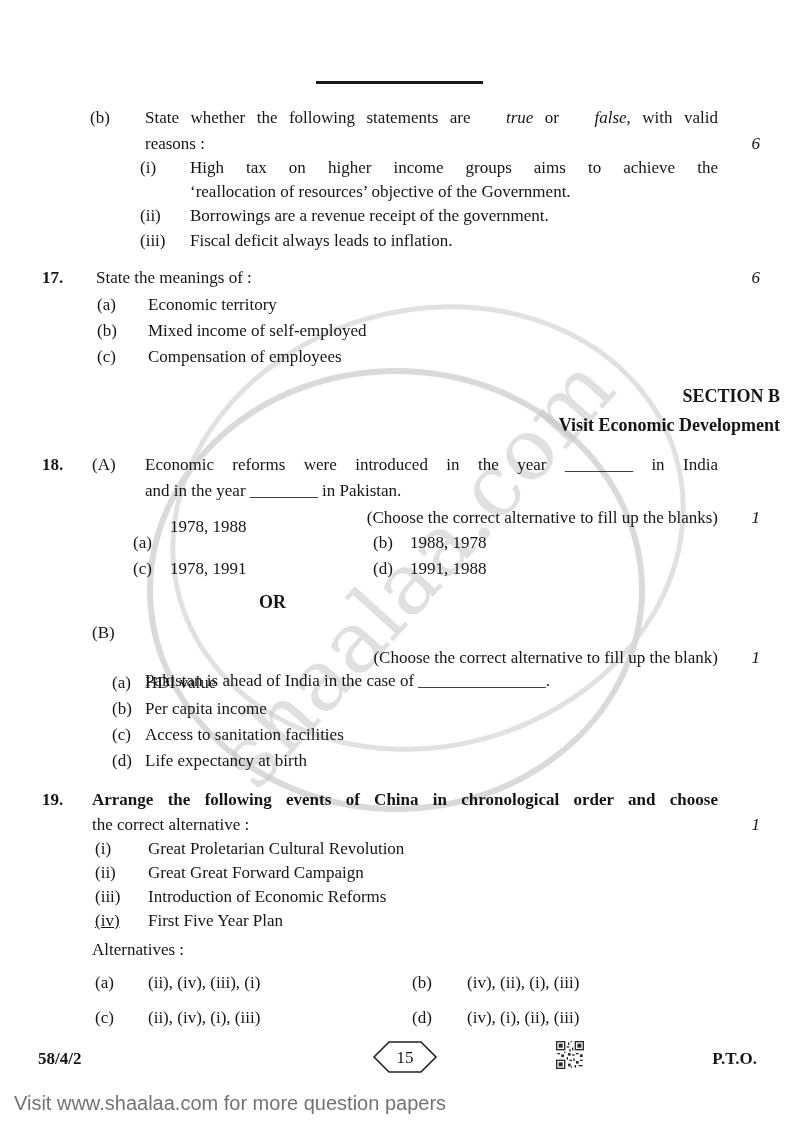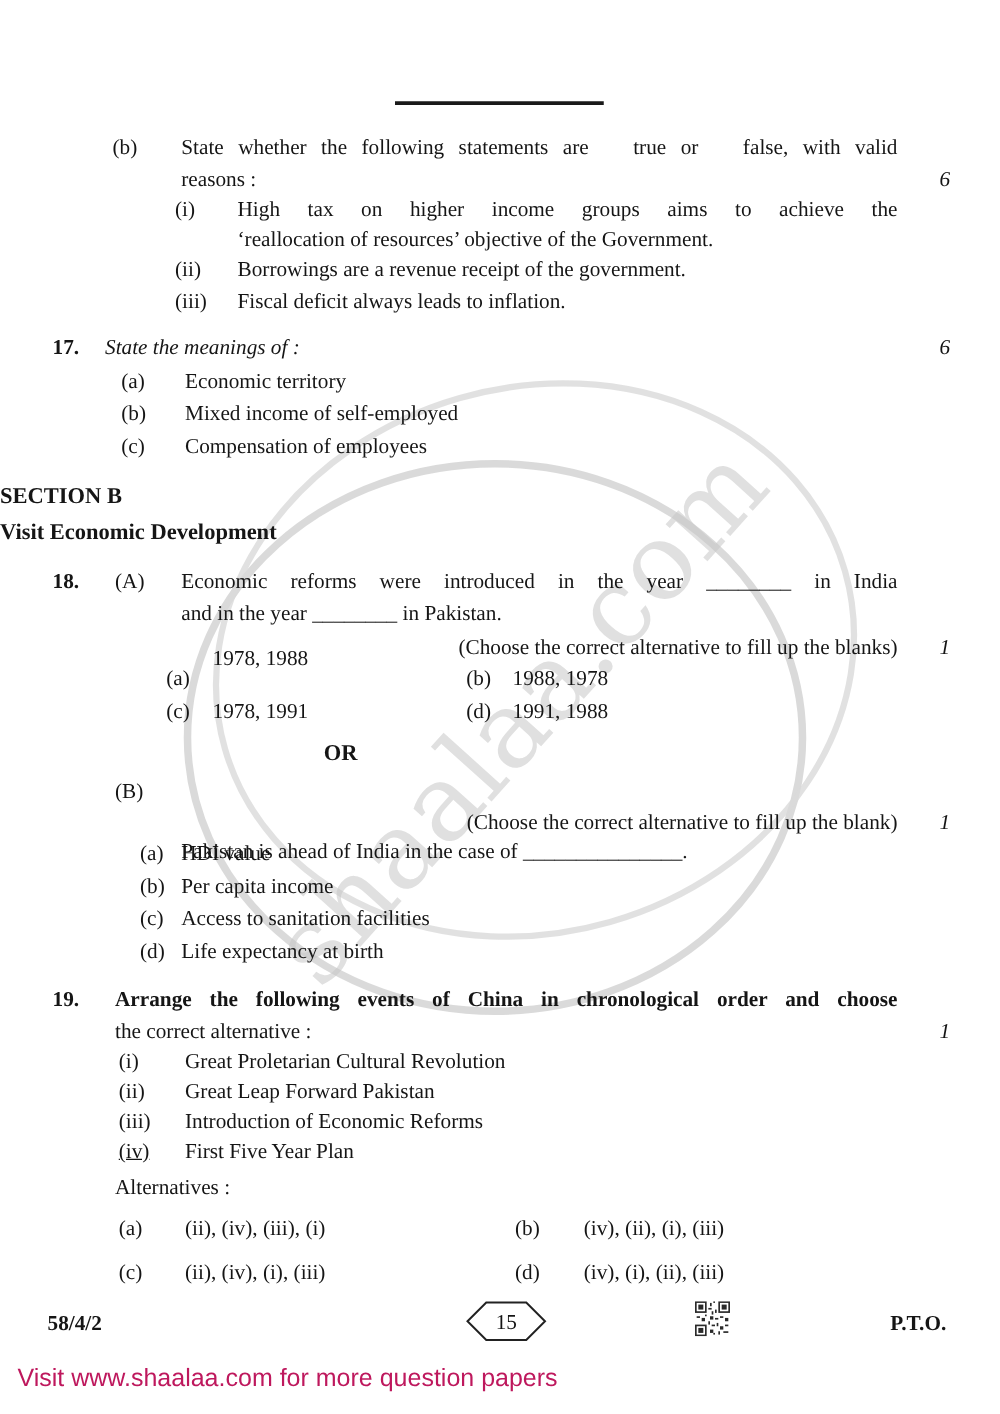--- a/index.html
+++ b/index.html
@@ -3,24 +3,24 @@
 <meta charset="utf-8">
 <style>
   html,body{margin:0;padding:0;}
   body{
     width:800px;height:1131px;position:relative;background:#ffffff;
     font-family:"Liberation Serif", serif;color:#151515;overflow:hidden;
   }
   .abs{position:absolute;white-space:nowrap;font-size:17px;line-height:22px;}
   .j{position:absolute;font-size:17px;line-height:22px;text-align:justify;text-align-last:justify;-moz-text-align-last:justify;text-justify:inter-word;}
   .b{font-weight:bold;}
-  .i{margin-left:24px;}
+  .i{font-style:italic;margin-left:24px;}
   .marks{position:absolute;right:40px;font-style:italic;font-size:17px;line-height:22px;text-align:right;}
   .rline{position:absolute;right:82px;font-size:17px;line-height:22px;white-space:nowrap;text-align:left;}
-  .center{position:absolute;left:0;width:780px;text-align:left;}
+  .center{position:absolute;left:0;width:780px;text-align:right;}
   .rule{position:absolute;background:#1a1a1a;}
   .wm{position:absolute;left:0;top:0;z-index:0;}
   .content{position:relative;z-index:1;}
   .footer-sans{font-family:"Liberation Sans", sans-serif;}
 </style>
 </head>
 <body>
 
 <svg class="wm" width="800" height="1131" viewBox="0 0 800 1131">
   <ellipse cx="396" cy="590" rx="246" ry="219" fill="none" stroke="#d3d3d3" stroke-width="6" opacity="0.85"></ellipse>
@@ -41,21 +41,21 @@
   <div class="j" style="left:190px;top:157px;width:528px;">High tax on higher income groups aims to achieve the</div>
   <div class="abs" style="left:190px;top:181px;">‘reallocation of resources’ objective of the Government.</div>
 
   <div class="abs" style="left:140px;top:205px;">(ii)</div>
   <div class="abs" style="left:190px;top:205px;">Borrowings are a revenue receipt of the government.</div>
 
   <div class="abs" style="left:140px;top:230px;">(iii)</div>
   <div class="abs" style="left:190px;top:230px;">Fiscal deficit always leads to inflation.</div>
 
   <div class="abs b" style="left:42px;top:267px;">17.</div>
-  <div class="abs" style="left:84px;top:267px;font-style:italic;">State the meanings of :</div>
+  <div class="abs" style="left:96px;top:267px;">State the meanings of :</div>
   <div class="marks" style="top:267px;">6</div>
 
   <div class="abs" style="left:97px;top:294px;">(a)</div>
   <div class="abs" style="left:148px;top:294px;">Economic territory</div>
   <div class="abs" style="left:97px;top:320px;">(b)</div>
   <div class="abs" style="left:148px;top:320px;">Mixed income of self-employed</div>
   <div class="abs" style="left:97px;top:346px;">(c)</div>
   <div class="abs" style="left:148px;top:346px;">Compensation of employees</div>
 
   <div class="center b" style="top:386px;font-size:18px;">SECTION B</div>
@@ -94,21 +94,21 @@
   <div class="abs" style="left:145px;top:750px;">Life expectancy at birth</div>
 
   <div class="abs b" style="left:42px;top:789px;">19.</div>
   <div class="j" style="left:92px;top:789px;width:626px;font-weight:bold;">Arrange the following events of China in chronological order and choose</div>
   <div class="abs" style="left:92px;top:814px;">the correct alternative :</div>
   <div class="marks" style="top:814px;">1</div>
 
   <div class="abs" style="left:95px;top:838px;">(i)</div>
   <div class="abs" style="left:148px;top:838px;">Great Proletarian Cultural Revolution</div>
   <div class="abs" style="left:95px;top:862px;">(ii)</div>
-  <div class="abs" style="left:148px;top:862px;">Great Leap Forward Pakistan</div>
+  <div class="abs" style="left:148px;top:862px;">Great Great Forward Campaign</div>
   <div class="abs" style="left:95px;top:886px;">(iii)</div>
   <div class="abs" style="left:148px;top:886px;">Introduction of Economic Reforms</div>
   <div class="abs" style="left:95px;top:910px;text-decoration:underline;">(iv)</div>
   <div class="abs" style="left:148px;top:910px;">First Five Year Plan</div>
 
   <div class="abs" style="left:92px;top:939px;">Alternatives :</div>
 
   <div class="abs" style="left:95px;top:972px;">(a)</div>
   <div class="abs" style="left:148px;top:972px;">(ii), (iv), (iii), (i)</div>
   <div class="abs" style="left:412px;top:972px;">(b)</div>
@@ -155,15 +155,15 @@
         <rect x="18" y="14" width="2" height="1"></rect>
         <rect x="14" y="18" width="1" height="2"></rect>
       <rect x="17" y="18" width="3" height="1"></rect>
         <rect x="9" y="17" width="2" height="2"></rect>
         <rect x="11" y="19" width="1" height="1"></rect>
     </g>
   </svg>
 
   <div class="abs" style="right:43px;left:auto;top:1048px;font-weight:bold;">P.T.O.</div>
 
-  <div class="abs footer-sans" style="left:14px;top:1092px;font-size:20px;color:#be185d;">Visit www.shaalaa.com for more question papers</div>
+  <div class="abs footer-sans" style="left:14px;top:1092px;font-size:20px;color:#737373;">Visit www.shaalaa.com for more question papers</div>
 
 </div>
 
 </body></html>

